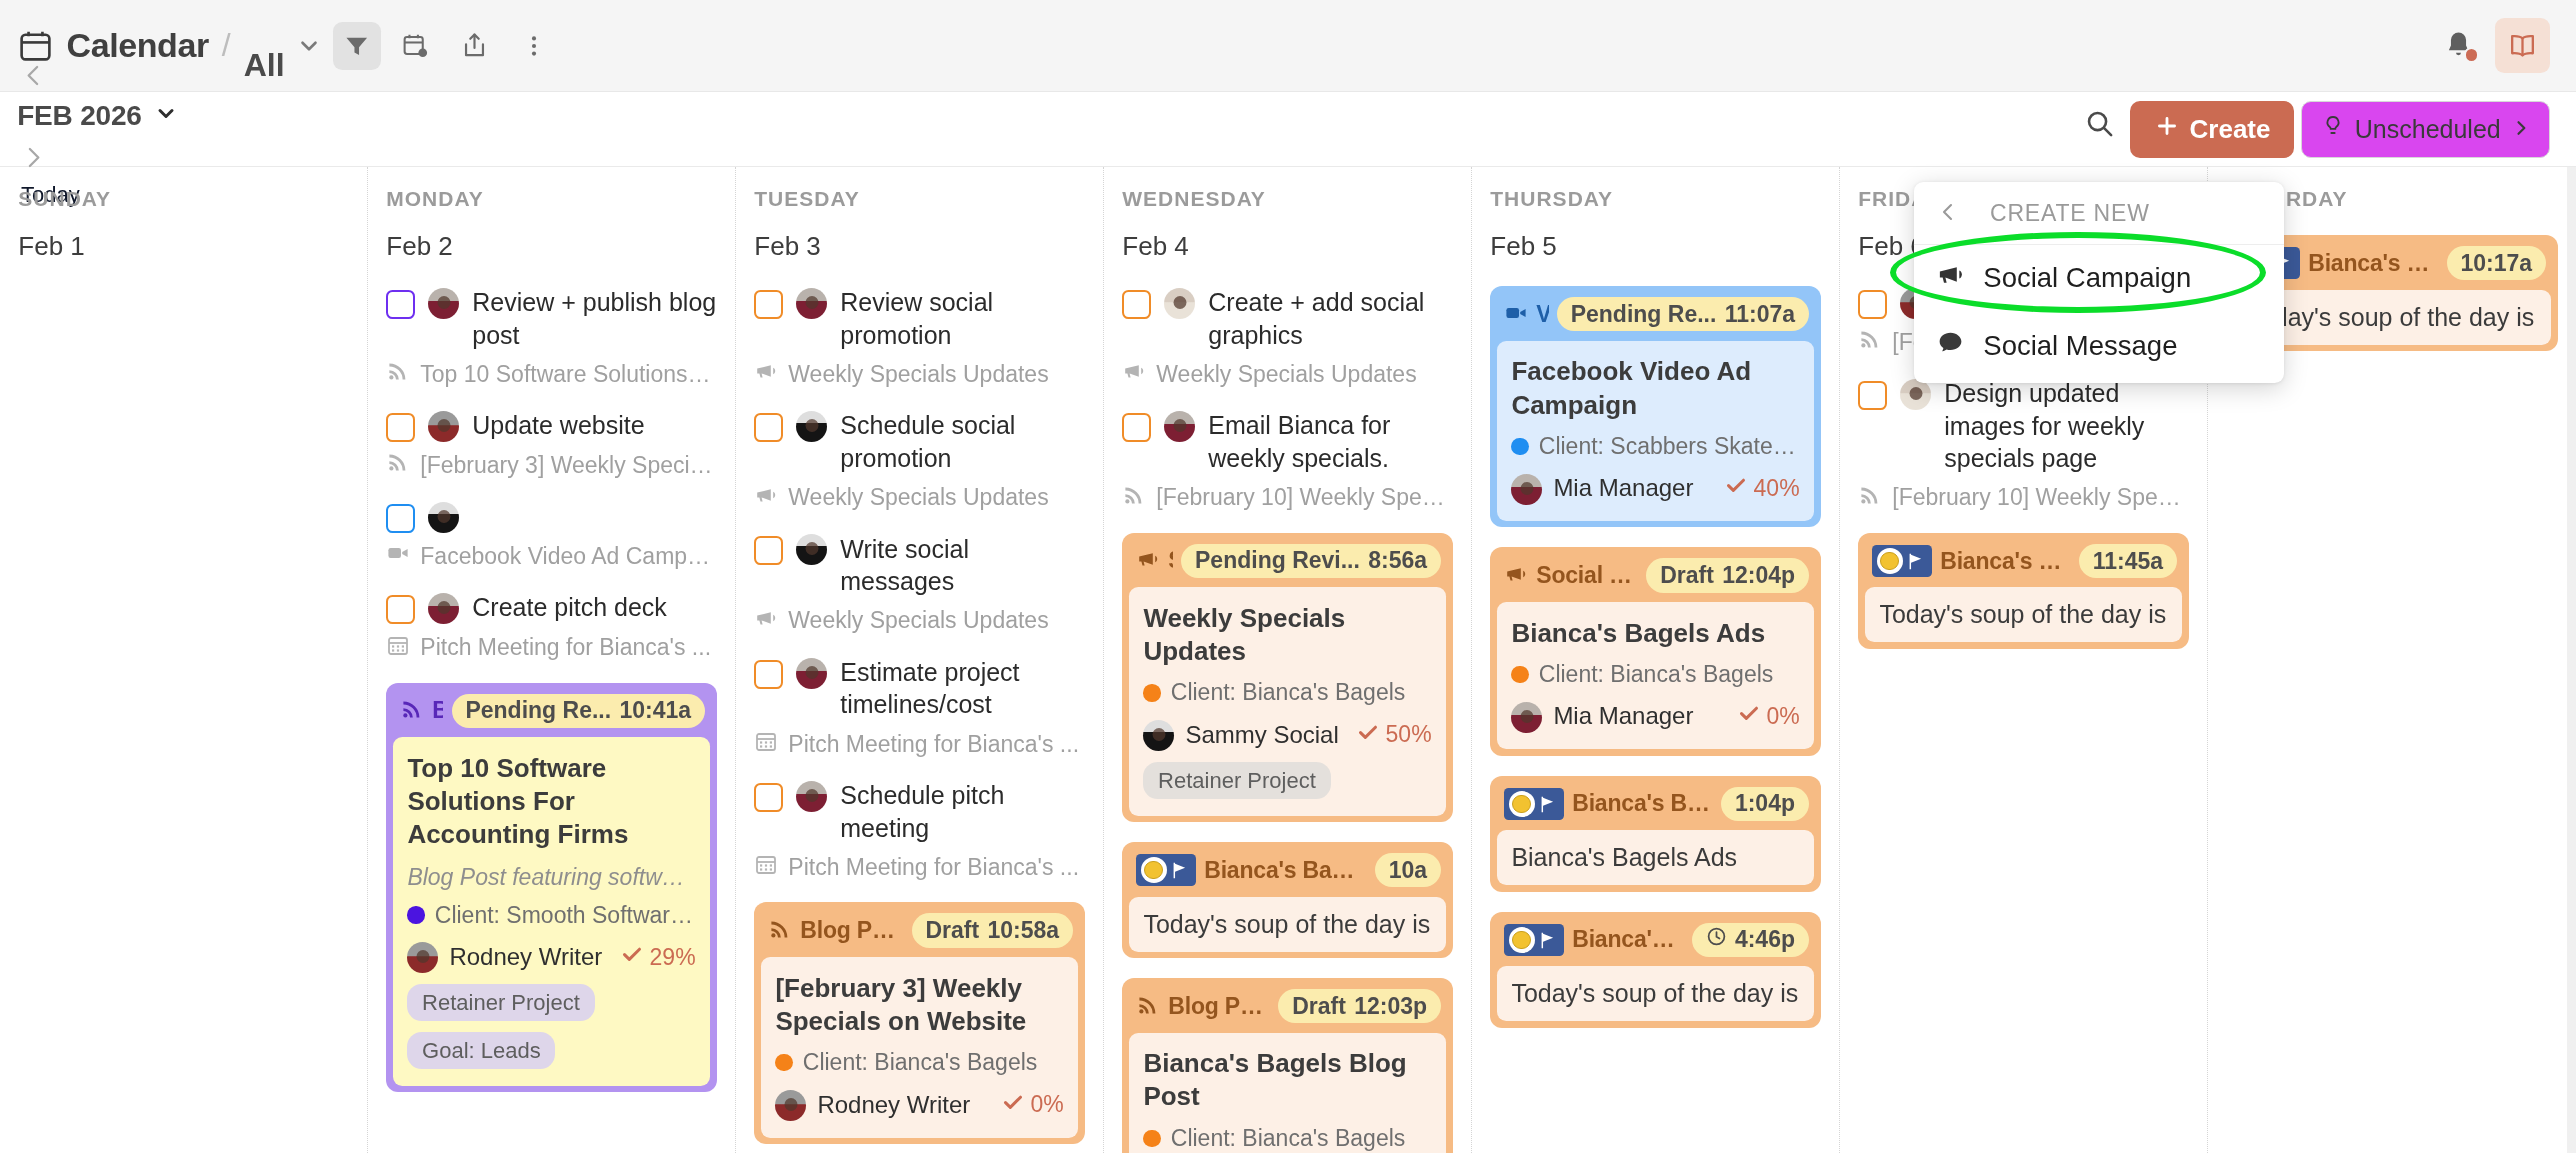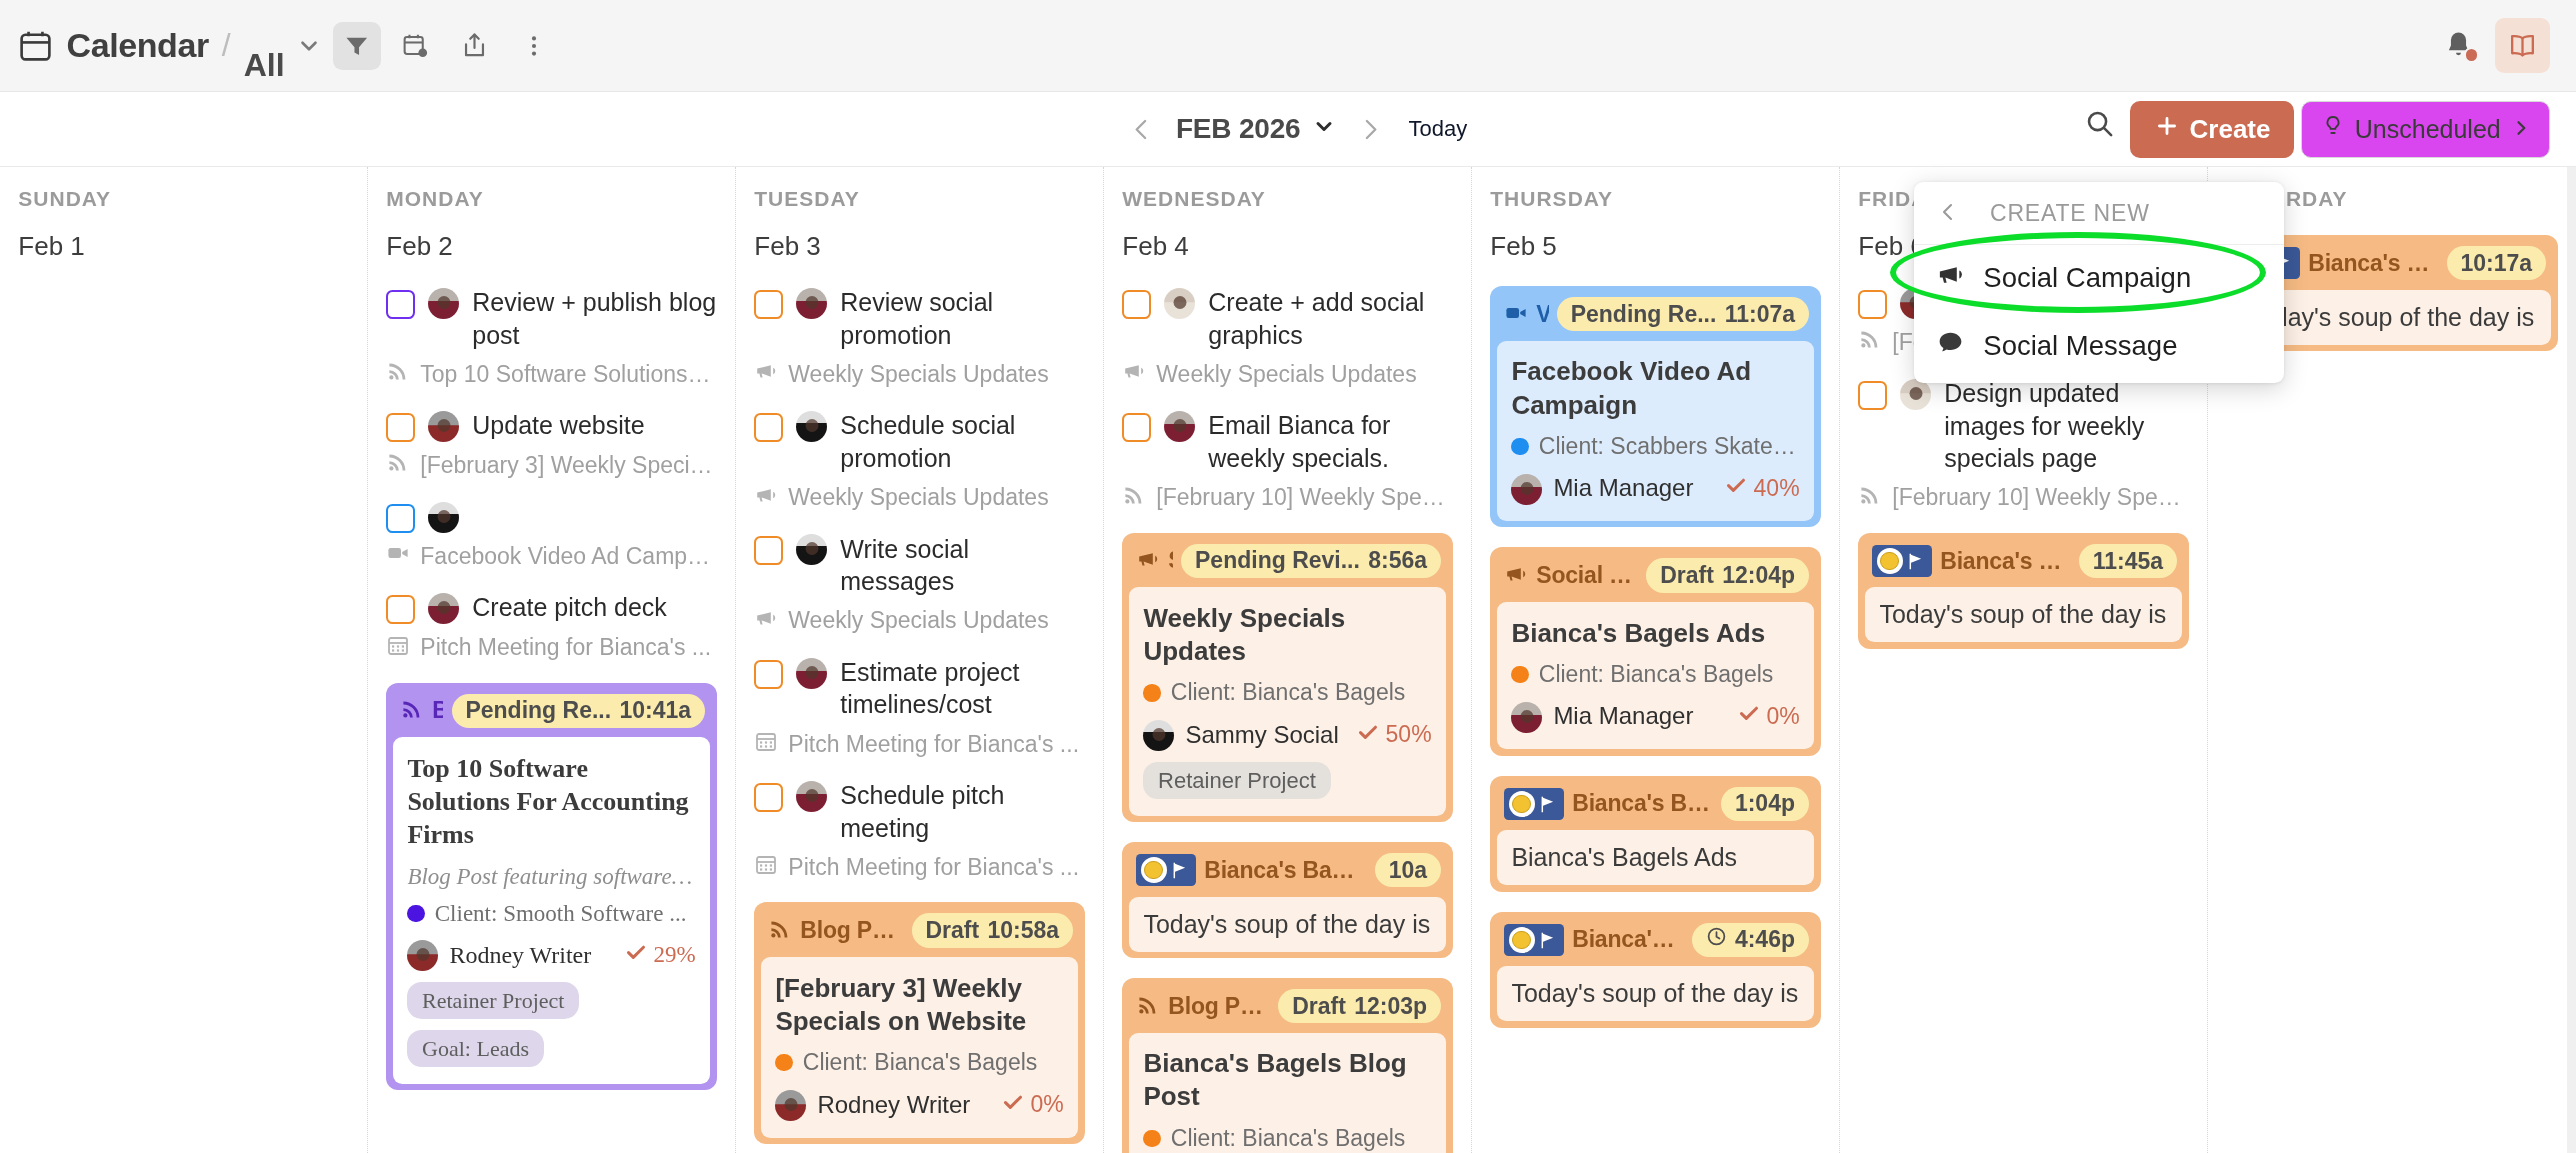--- a/index.html
+++ b/index.html
@@ -49,22 +49,23 @@
 
   
   .toolbar {
     height: 75px; background: #ffffff;
     display: flex; align-items: center;
     position: relative; padding: 0 26px;
     border-bottom: 0.9px solid #eaeaea;
   }
   .nav-center {
     position: absolute; left: 8px; right: 0;
-    display: flex; align-items: center; justify-content: center; gap: 0;
+    display: flex; justify-content: center; gap: 0;
     pointer-events: none;
+    flex-direction: column;
   }
   .nav-center > * { pointer-events: auto; }
   .arrow-btn {
     width: 50px; height: 50px; display:flex; align-items:center; justify-content:center;
     cursor: pointer; background:none; border:none;
   }
   .month-label {
     font-size: 28px; font-weight: 700; color: #4a4a4a;
     display: flex; align-items: center; gap: 12px;
     margin: 0 9.2px; cursor: pointer; letter-spacing: -0.2px;
@@ -190,21 +191,21 @@
   .card.purple .card-type { color: #5827b8; }
   .card.blue   .card-type { color: #1e5fa8; }
   .pill {
     margin-left: auto; background: #fbecae; border-radius: 20px;
     padding: 3.7px 13.8px; font-size: 23px; font-weight: 700; color: #4d4d4d;
     display: flex; align-items: center; gap: 8.3px; white-space: nowrap;
   }
   .card-body {
     background: #fdf0e6; border-radius: 9.2px; padding: 14.7px 14.7px 16.5px 14.7px;
   }
-  .card.purple .card-body { background: #ffffff; font-family: Liberation Serif, serif; }
+  .card.purple .card-body { background: #fef9c3; }
   .card.blue   .card-body { background: #ddecfd; }
   .card-title {
     font-size: 26px; font-weight: 700; color: #3c3c3c; line-height: 1.28;
   }
   .card-desc {
     font-size: 23px; color: #8e8e8e; font-style: italic;
     margin-top: 12px; white-space: nowrap; overflow: hidden; text-overflow: ellipsis;
   }
   .client-row {
     display: flex; align-items: center; gap: 10px;

